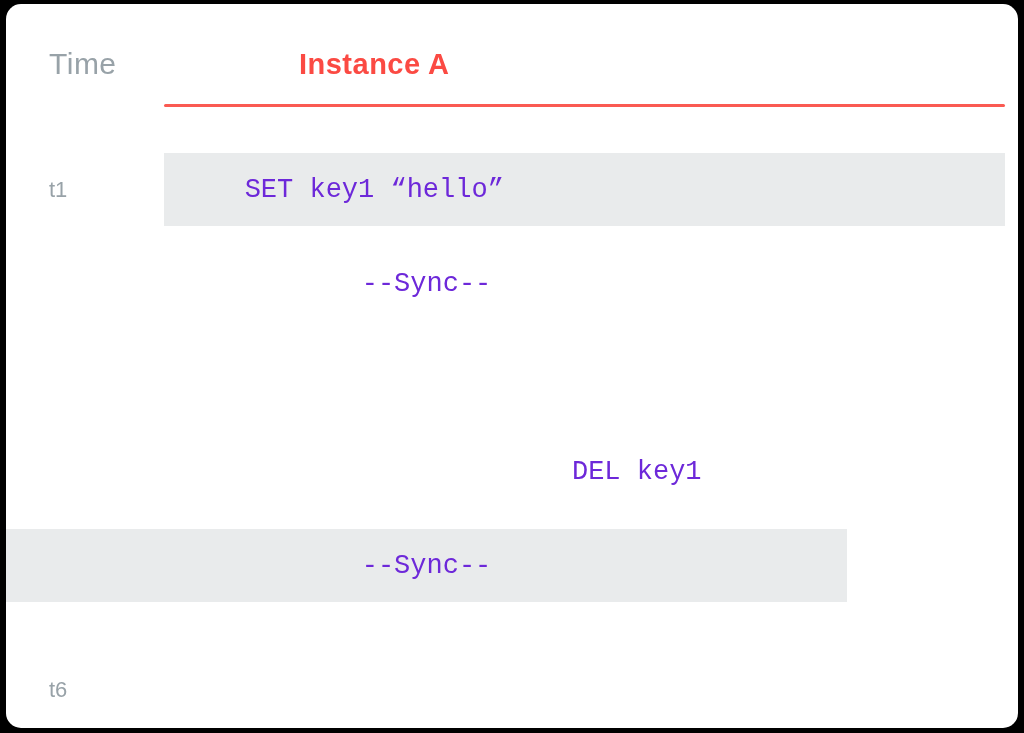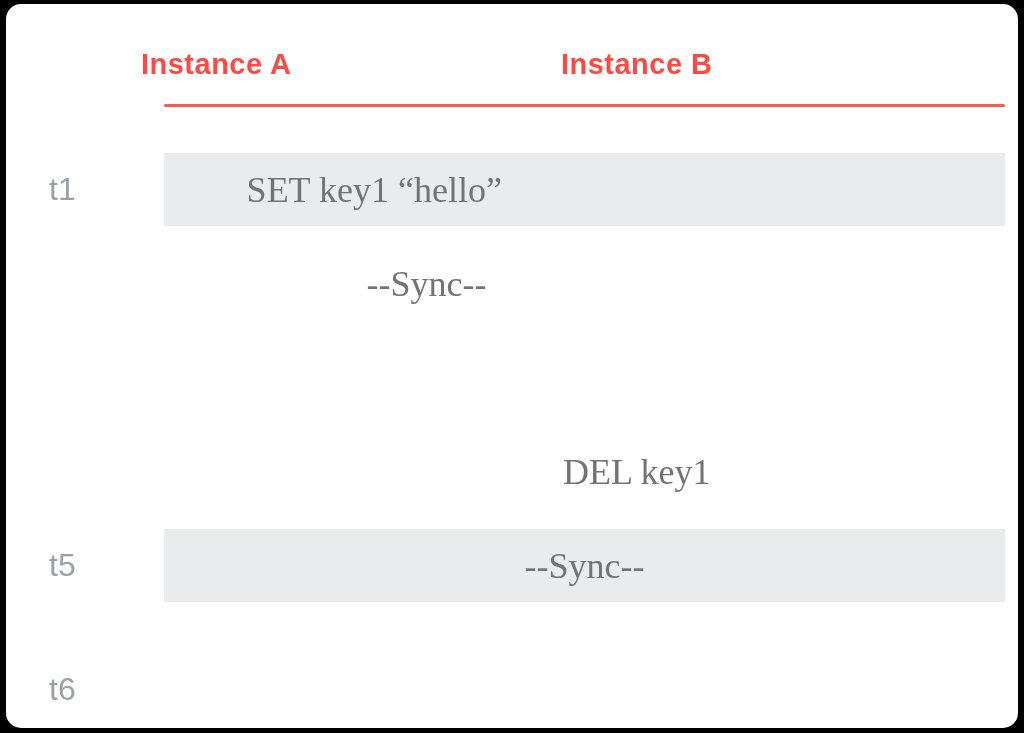--- a/index.html
+++ b/index.html
@@ -29,46 +29,44 @@
     font-size:29px;font-weight:700;color:#fb4a43;letter-spacing:0.5px;
   }
   .rule{
     position:absolute;left:158px;top:100px;width:841px;height:3px;
     background:#fa5a52;border-radius:2px;
   }
   
   .row{
     position:absolute;left:0;width:100%;height:73px;display:flex;
   }
-  .row .time-col{font-size:32px;}
+  .row .time-col{font-size:22px;}
   .row .band{height:100%;}
   .row.shaded .band{background:#e9ebec;}
   .cmd{
-    font-family:Liberation Serif, serif;
-    font-size:36px;color:#737373;white-space:pre;
+    font-family:Liberation Mono, monospace;
+    font-size:27px;color:#6d28d9;white-space:pre;
   }
   .center-cmd{
     position:absolute;left:0;top:0;width:100%;height:100%;
     display:flex;align-items:center;justify-content:center;
     pointer-events:none;
     text-align:right;
   }
 </style>
 </head>
 <body>
 
 <div class="card">
 
   <div class="header">
+    <div class="time-col">Time</div>
     <div class="band">
       <div class="half">
         <span class="col-label">Instance A</span>
-      </div>
-      <div class="half">
-        <span class="col-label">Instance B</span>
       </div>
     </div>
   </div>
 
   <div class="rule"></div>
 
   <div class="row shaded" style="top:149px">
     <div class="time-col">t1</div>
     <div class="band">
       <div class="half">
@@ -100,21 +98,20 @@
         <span class="cmd"></span>
       </div>
       <div class="half">
         <span class="cmd">DEL key1</span>
       </div>
       <span class="cmd center-cmd"></span>
     </div>
   </div>
 
   <div class="row shaded" style="top:525px">
-    <div class="time-col">t5</div>
     <div class="band">
       <div class="half">
         <span class="cmd"></span>
       </div>
       <div class="half">
         <span class="cmd"></span>
       </div>
       <span class="cmd center-cmd">--Sync--</span>
     </div>
   </div>

